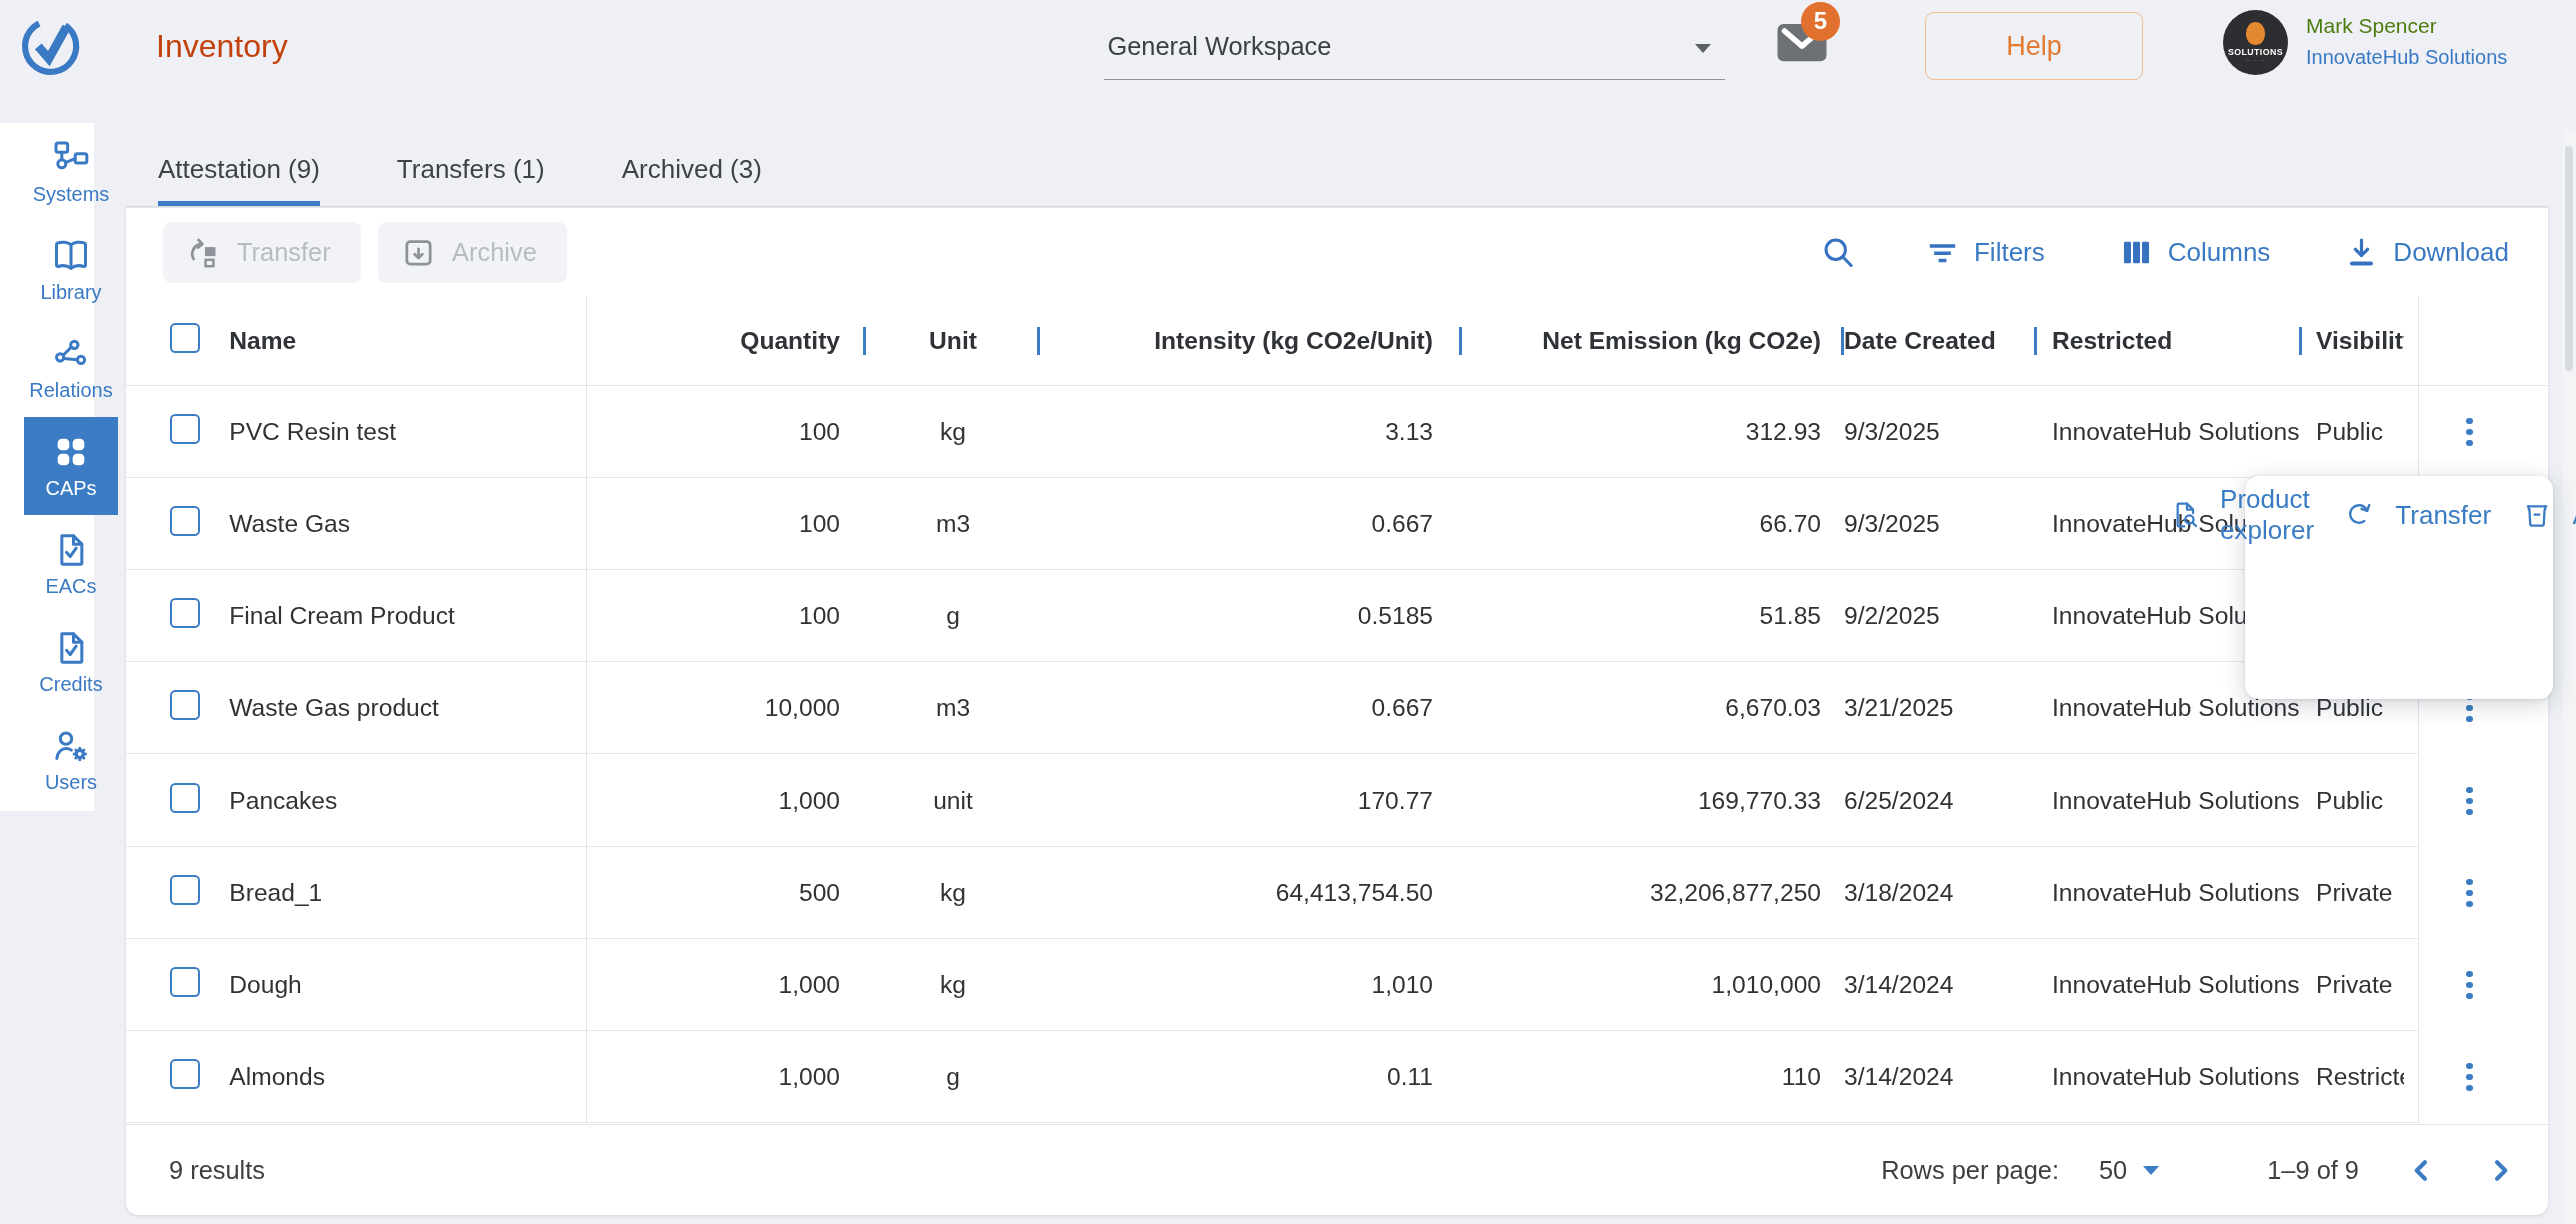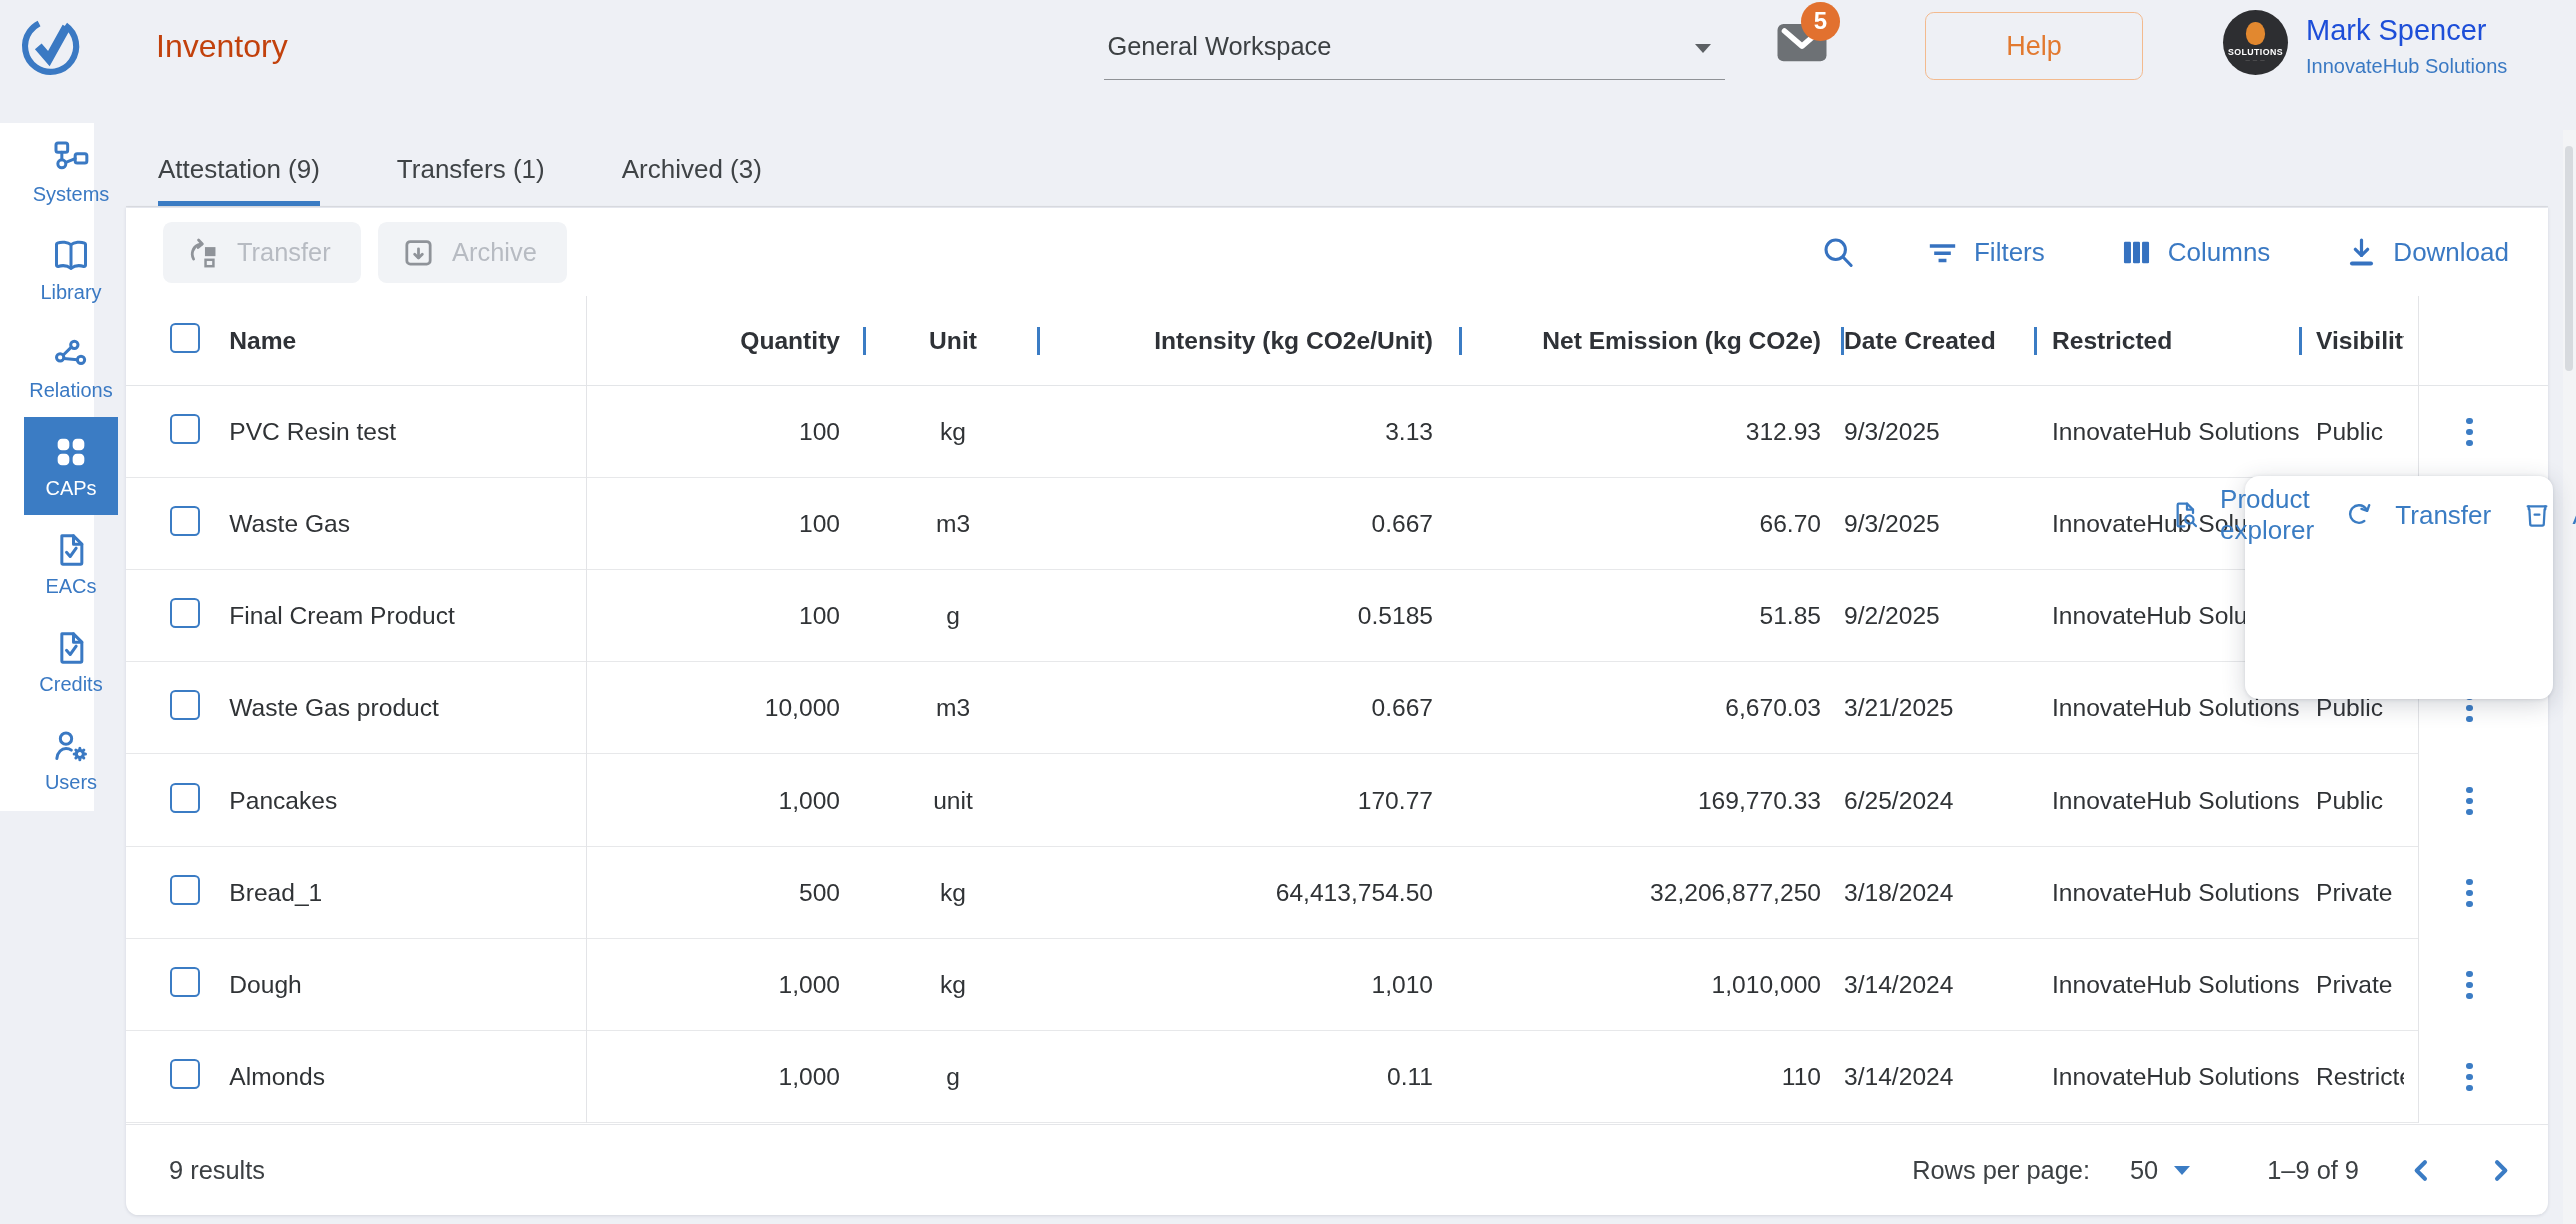--- a/index.html
+++ b/index.html
@@ -24,21 +24,21 @@
     color:#fff;font-size:24px;font-weight:bold;display:flex;align-items:center;justify-content:center;z-index:3;}
   .help-btn{left:1925px;top:12.3px;width:218px;height:68px;border:1.8px solid #f3ba8e;border-radius:8.8px;
     color:#e2792f;font-size:27px;font-weight:500;display:flex;align-items:center;justify-content:center;
     background:transparent;cursor:pointer;}
   .avatar{left:2223px;top:9.7px;width:65px;height:65px;border-radius:50%;background:#2d2e31;
     display:flex;flex-direction:column;align-items:center;justify-content:center;overflow:hidden;cursor:pointer;}
   .avatar .blob{width:19.3px;height:23px;border-radius:50% 50% 46% 46%;background:#e2882f;margin-bottom:2.6px;}
   .avatar .avatar-word{color:#fff;font-size:8.8px;font-weight:bold;letter-spacing:0.4px;}
   .avatar .avatar-sub{color:#9a9a9a;font-size:4.4px;letter-spacing:0.9px;}
   .userblock{left:2306px;top:14px;cursor:pointer;}
-  .user-name{font-size:29px;color:#1d4ed8;}
+  .user-name{font-size:21px;color:#4d7c0f;}
   .user-org{font-size:20px;color:#3a79c3;margin-top:8px;}
 
   
   .sidebar{left:0;top:123px;width:94px;height:688px;background:#ffffff;z-index:2;}
   .side-item{width:94px;height:98px;display:flex;flex-direction:column;align-items:center;
     justify-content:center;color:#3a79c3;cursor:pointer;margin-left:24px;}
   .side-item .side-label{font-size:20px;margin-top:5.3px;}
   .side-item.selected{background:#3b7cc4;color:#fff;}
 
   
@@ -92,21 +92,21 @@
 
   
   .tfoot{position:absolute;left:0;bottom:0;width:100%;height:91px;border-top:0.9px solid #e5e6e9;
     display:flex;align-items:center;box-sizing:border-box;font-size:25.4px;color:#3c4043;}
   .results{margin-left:43px;}
   .foot-right{position:absolute;right:31px;height:100%;display:flex;align-items:center;}
   .rpp-label{margin-right:40px;}
   .rpp-value{display:flex;align-items:center;cursor:pointer;}
   .rpp-caret{width:0;height:0;border-left:8px solid transparent;border-right:8px solid transparent;
     border-top:9.7px solid #3b7cc4;margin-left:16px;}
-  .range{margin-left:77px;}
+  .range{margin-left:108px;}
   .pg-btn{margin-left:46px;cursor:pointer;display:flex;align-items:center;}
 
   
   .ctx-menu{left:2245px;top:476px;width:308px;height:223px;background:#fff;border-radius:14px;
     box-shadow:0 5.3px 23px rgba(40,50,70,.20),0 0.9px 3.5px rgba(40,50,70,.12);z-index:10;
     display:flex;justify-content:center;padding:5.3px 0;box-sizing:border-box;}
   .ctx-item{height:68px;display:flex;align-items:center;padding-left:30px;color:#3a7cc3;font-size:26px;cursor:pointer;}
   .ctx-item .cicon{margin-right:19.3px;}
 
   

